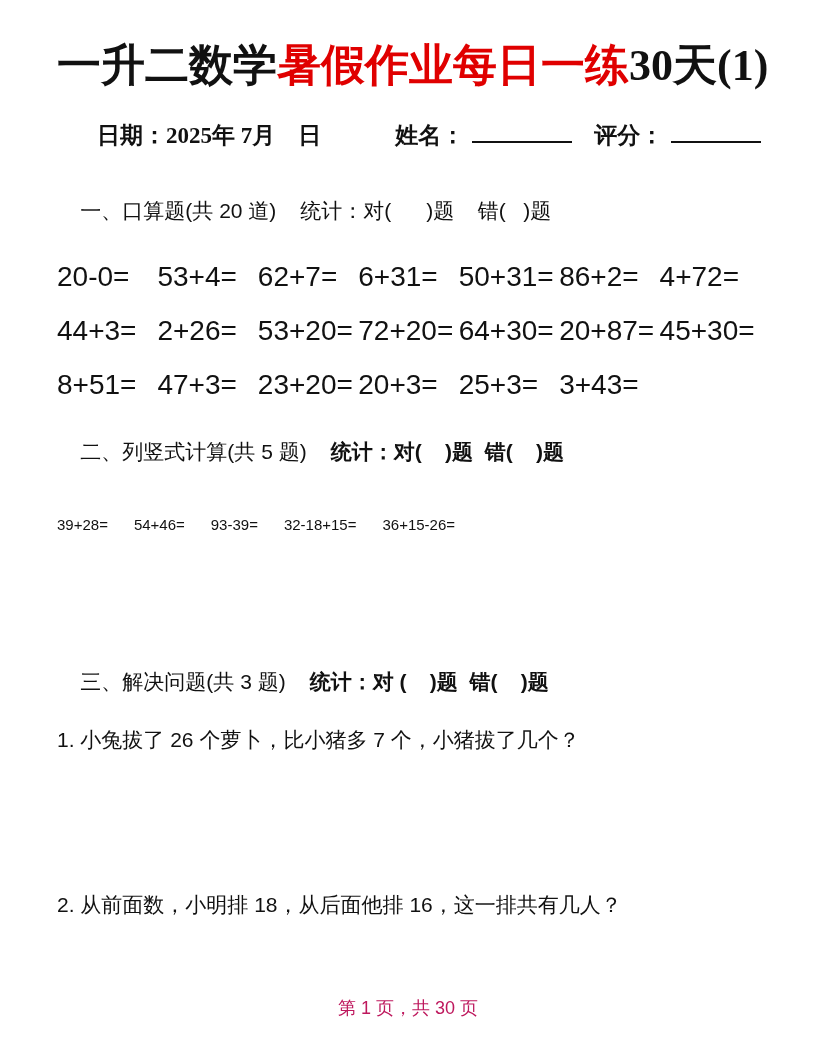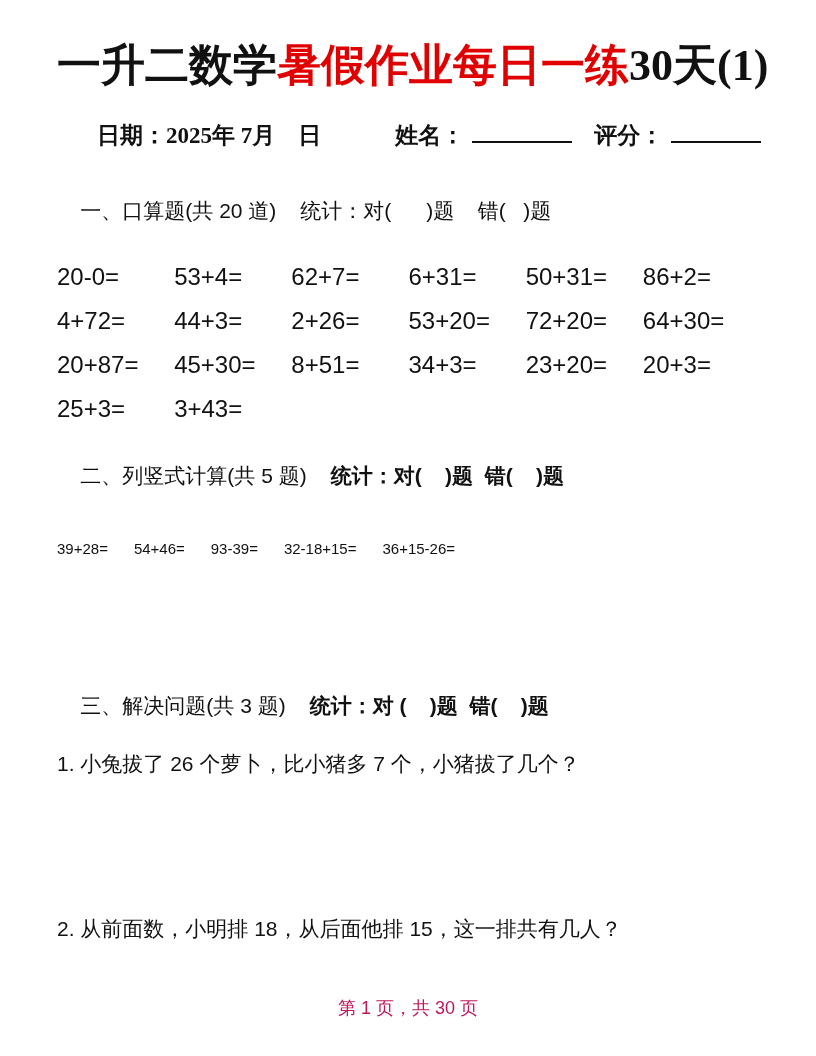--- a/index.html
+++ b/index.html
@@ -51,23 +51,23 @@
     line-height: 28px;
   }
   .mt-s1 { margin-top: 18px; }
   .mt-s2 { margin-top: 12px; }
   .mt-s3 { margin-top: 0; }
   .stats { margin-left: 24px; }
   .stats-bold { font-weight: 700; }
   .oral-grid {
     margin-top: 11px;
     display: grid;
-    grid-template-columns: repeat(6, 1fr);
-    row-gap: 18px;
-    font-size: 24px;
+    grid-template-columns: repeat(7, 1fr);
+    row-gap: 28px;
+    font-size: 28px;
     line-height: 26px;
   }
   .calc-row {
     margin-top: 18px;
     display: flex;
     gap: 26px;
     font-size: 15px;
     line-height: 26px;
   }
   .work-space { height: 102px; }
@@ -115,21 +115,21 @@
     <span class="prob">86+2=</span>
     <span class="prob">4+72=</span>
     <span class="prob">44+3=</span>
     <span class="prob">2+26=</span>
     <span class="prob">53+20=</span>
     <span class="prob">72+20=</span>
     <span class="prob">64+30=</span>
     <span class="prob">20+87=</span>
     <span class="prob">45+30=</span>
     <span class="prob">8+51=</span>
-    <span class="prob">34+3=</span>
+    <span class="prob">47+3=</span>
     <span class="prob">23+20=</span>
     <span class="prob">20+3=</span>
     <span class="prob">25+3=</span>
     <span class="prob">3+43=</span>
   </div>
 
   <div class="sec-head mt-s2">
     <span>二、列竖式计算(共 5 题)</span><span class="stats stats-bold">统计：对(    )题  错(    )题</span>
   </div>
 
@@ -141,17 +141,17 @@
     <span class="prob">36+15-26=</span>
   </div>
 
   <div class="work-space"></div>
 
   <div class="sec-head mt-s3">
     <span>三、解决问题(共 3 题)</span><span class="stats stats-bold">统计：对 (    )题  错(    )题</span>
   </div>
 
   <div class="word-problem wp-first">1. 小兔拔了 26 个萝卜，比小猪多 7 个，小猪拔了几个？</div>
-  <div class="word-problem wp-gap">2. 从前面数，小明排 18，从后面他排 15，这一排共有几人？</div>
+  <div class="word-problem wp-gap">2. 从前面数，小明排 18，从后面他排 16，这一排共有几人？</div>
 
   <div class="footer">第 1 页，共 30 页</div>
 
 </div>
 
 </body></html>

